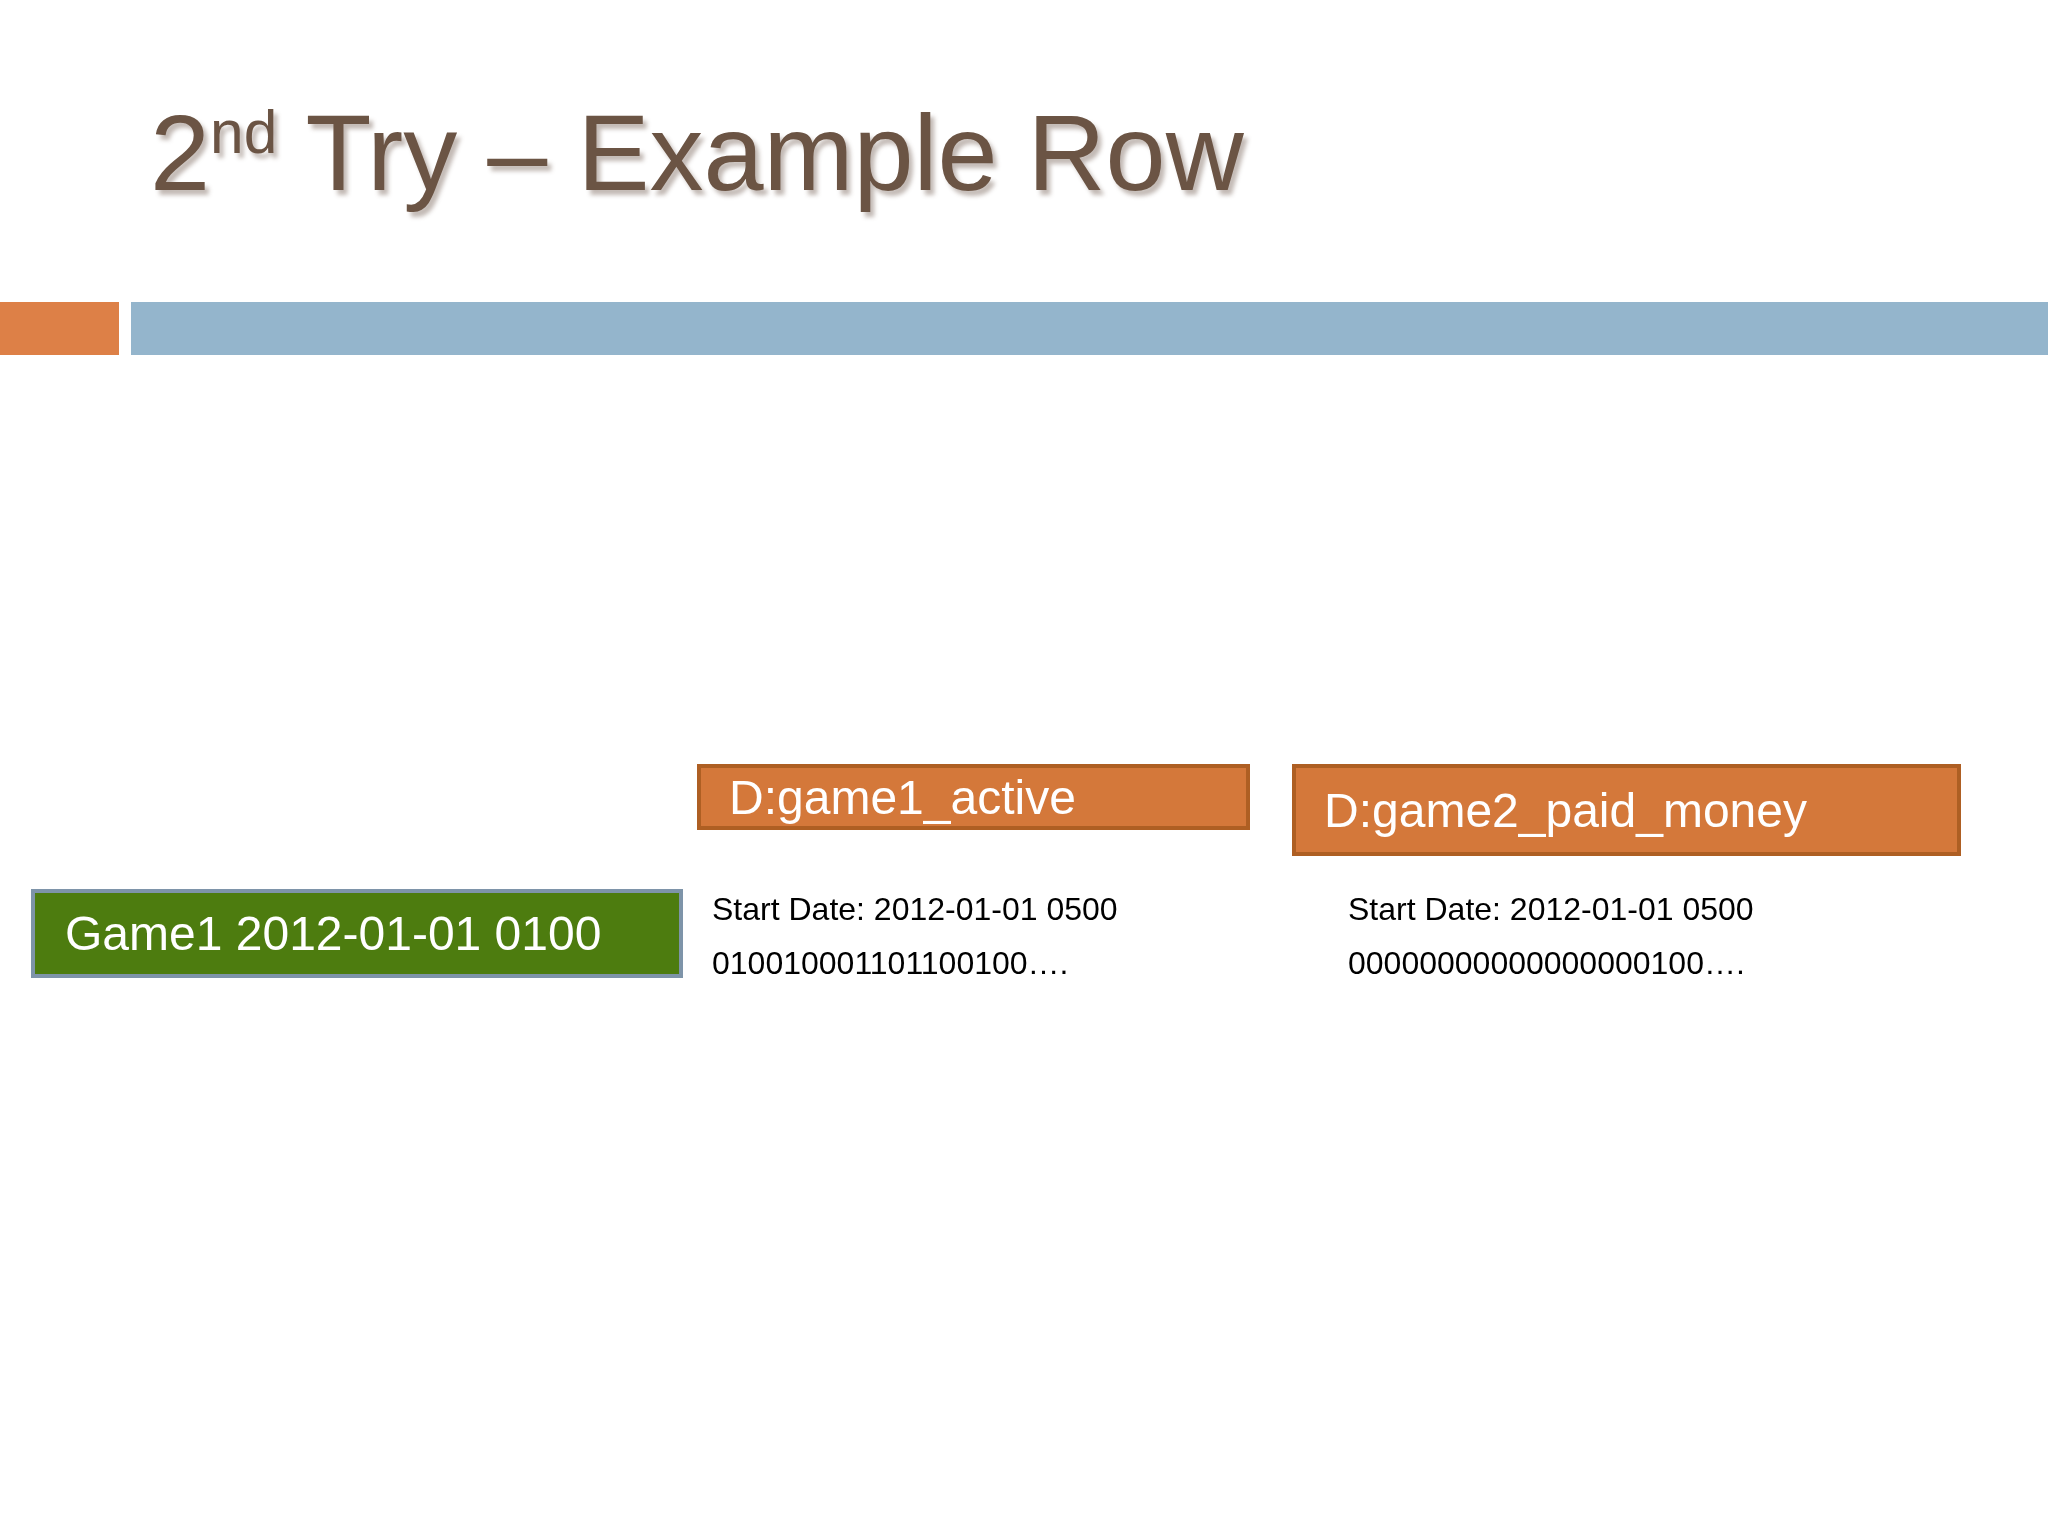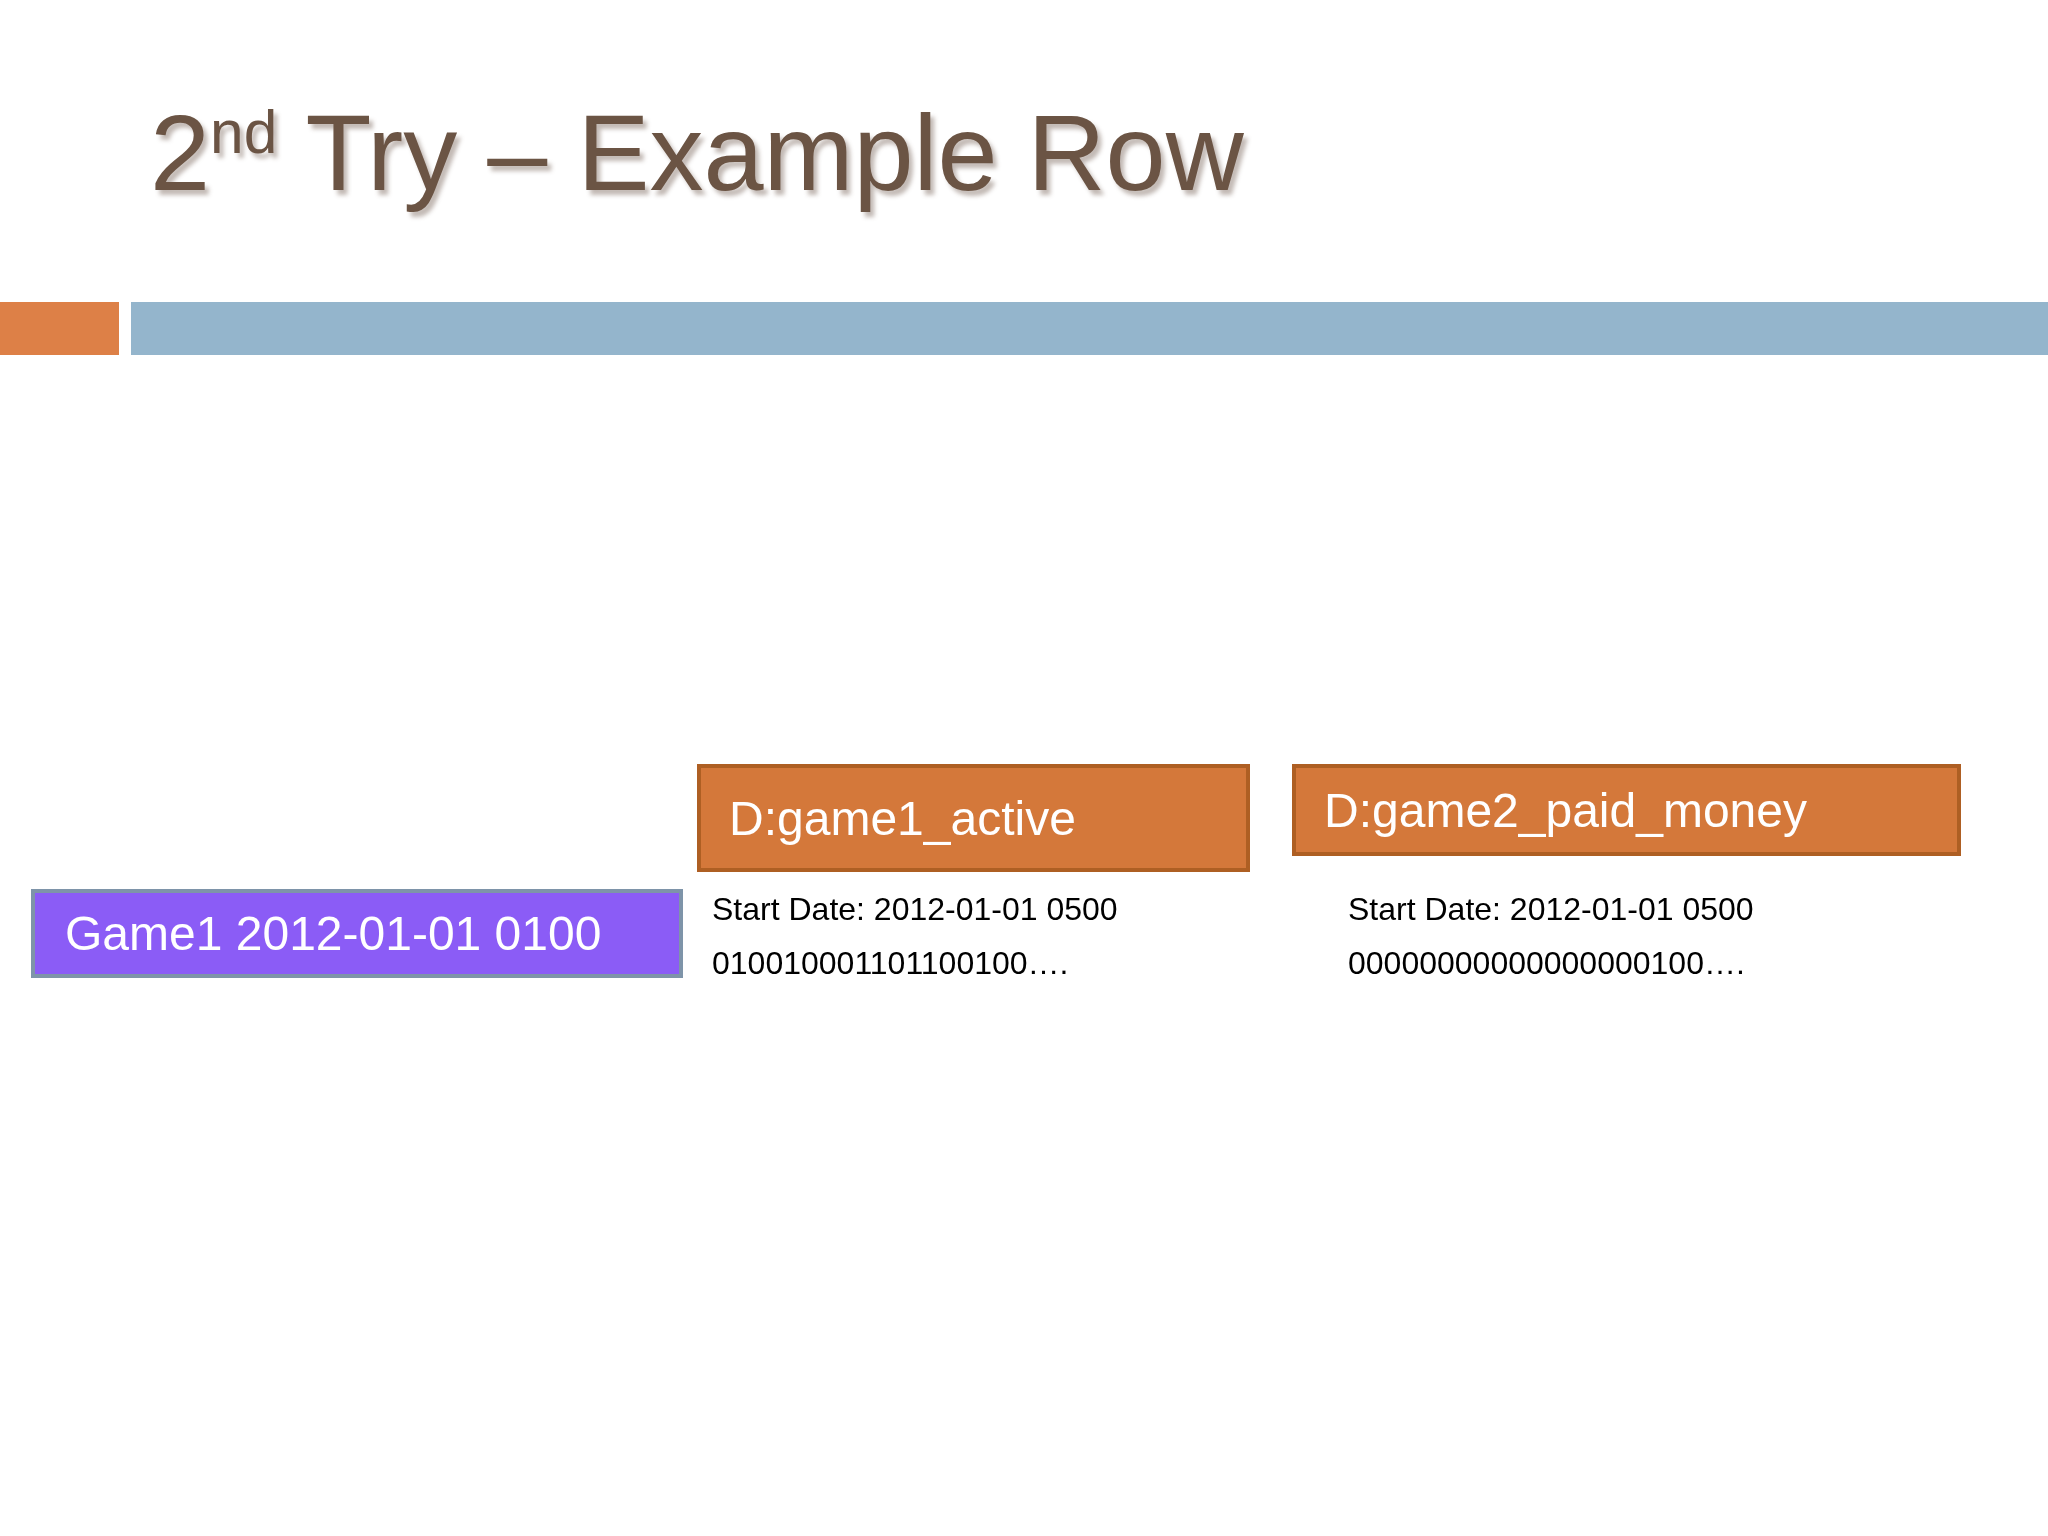--- a/index.html
+++ b/index.html
@@ -79,27 +79,27 @@
     color: #ffffff;
     white-space: nowrap;
   }
   .box-orange {
     background: #D4783A;
     border: 4px solid #AE5F23;
     font-size: 48px;
     padding-left: 28px;
   }
   .box-blue {
-    background: #8b5cf6;
+    background: #4d7c0f;
     border: 4px solid #7E94A9;
     font-size: 48px;
     padding-left: 30px;
   }
 
-  #cf1-box  { left: 697px;  top: 748px; width: 553px; height: 108px; }
+  #cf1-box  { left: 697px;  top: 748px; width: 553px; height: 66px; }
   #cf2-box  { left: 1292px; top: 748px; width: 669px; height: 92px; }
   #row-key-box { left: 31px; top: 873px; width: 652px; height: 89px; }
 
   
   .cell-text {
     position: absolute;
     font-family: "Liberation Sans", sans-serif;
     font-size: 32px;
     line-height: 54px;
     color: #000000;

